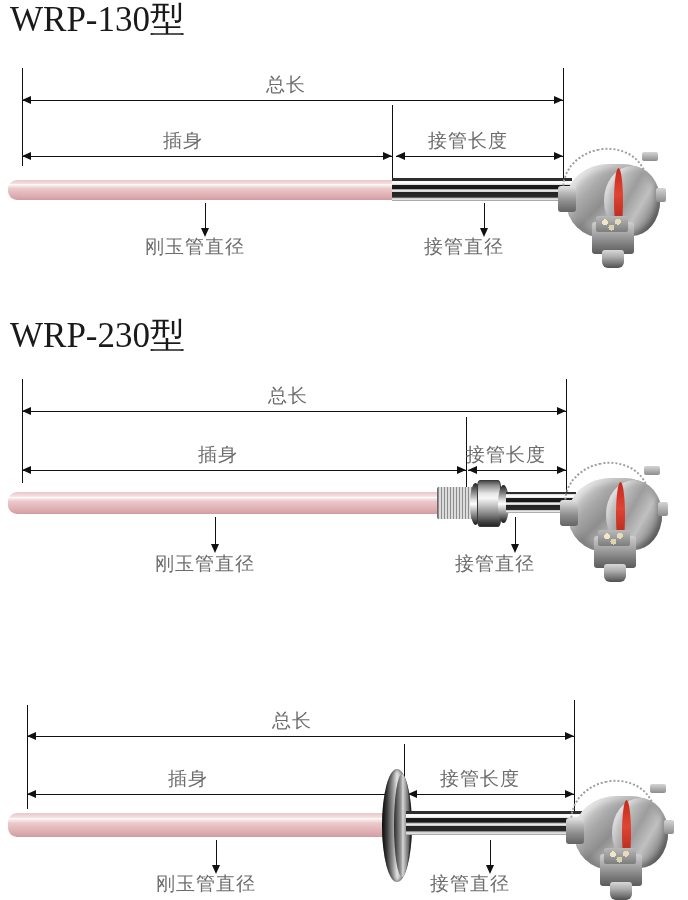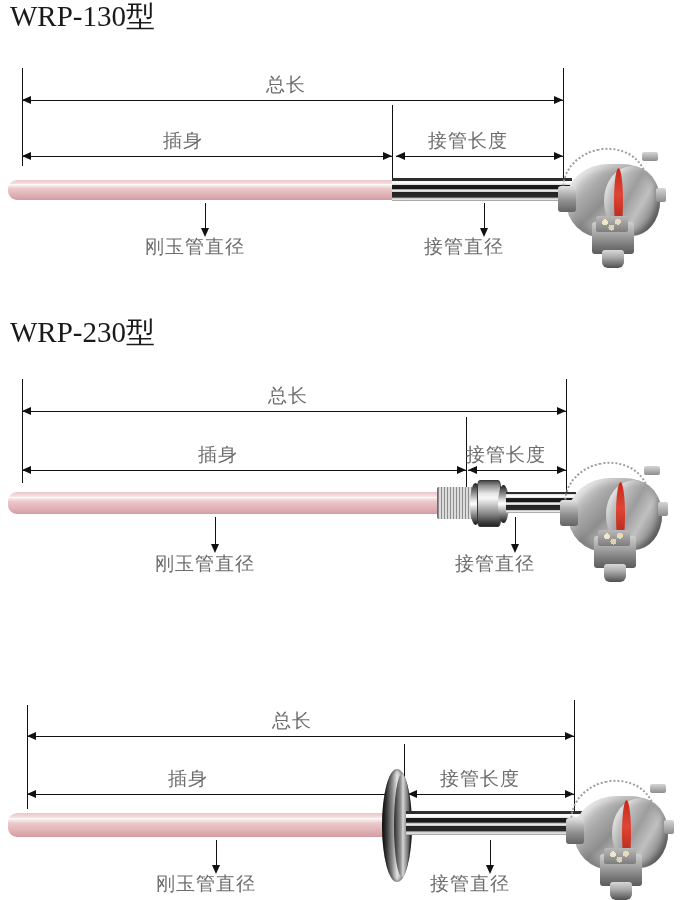--- a/index.html
+++ b/index.html
@@ -15,21 +15,21 @@
   .section { position: absolute; left: 0; width: 688px; }
   #sec-0 { top: 0;   height: 300px; }
   #sec-1 { top: 305px; height: 320px; }
   #sec-2 { top: 628px; height: 272px; }
 
   
   .title {
     position: absolute;
     left: 10px;
     font-family: "Liberation Serif", "DejaVu Serif", serif;
-    font-size: 29px;
+    font-size: 35px;
     line-height: 1;
     color: #1a1a1a;
     letter-spacing: 0px;
     white-space: nowrap;
   }
   #sec-0 .title { top: 2px; }
   #sec-1 .title { top: 13px; text-align: right; }
   #sec-2 .title { top: 18px; }
 
   

